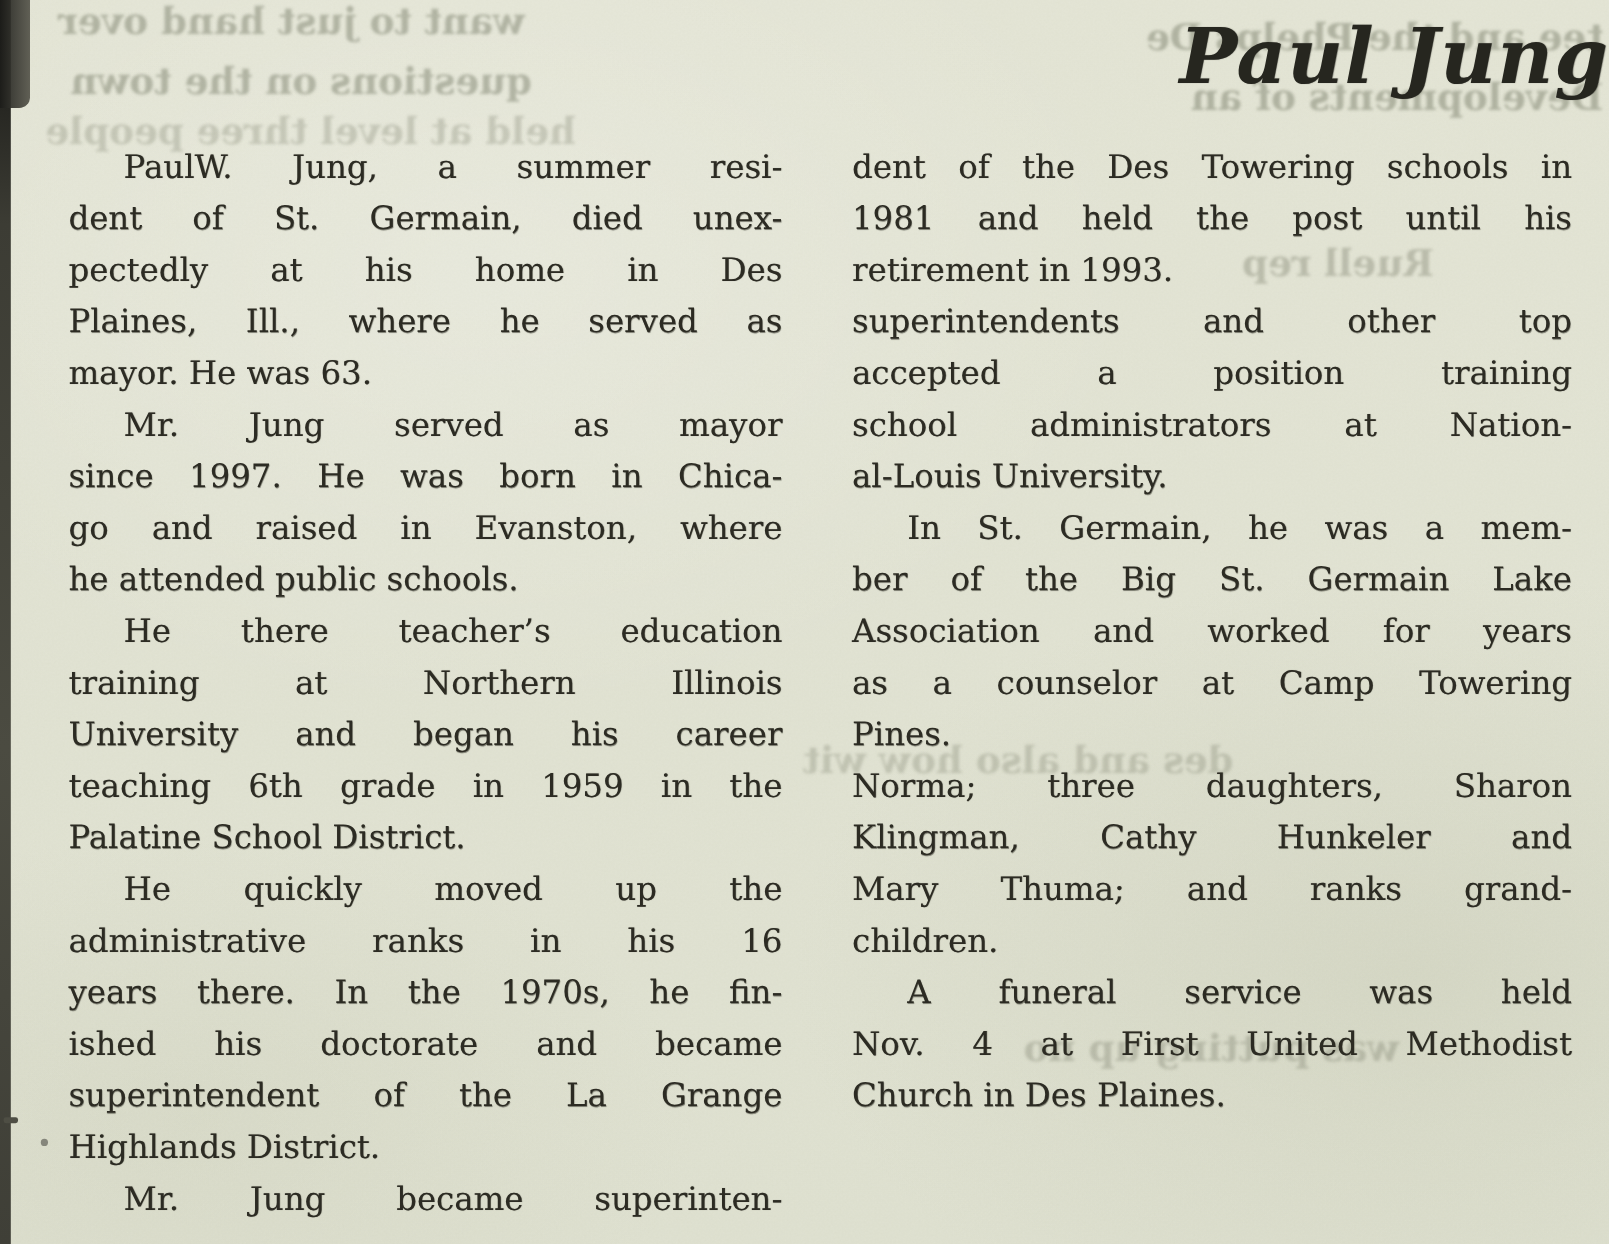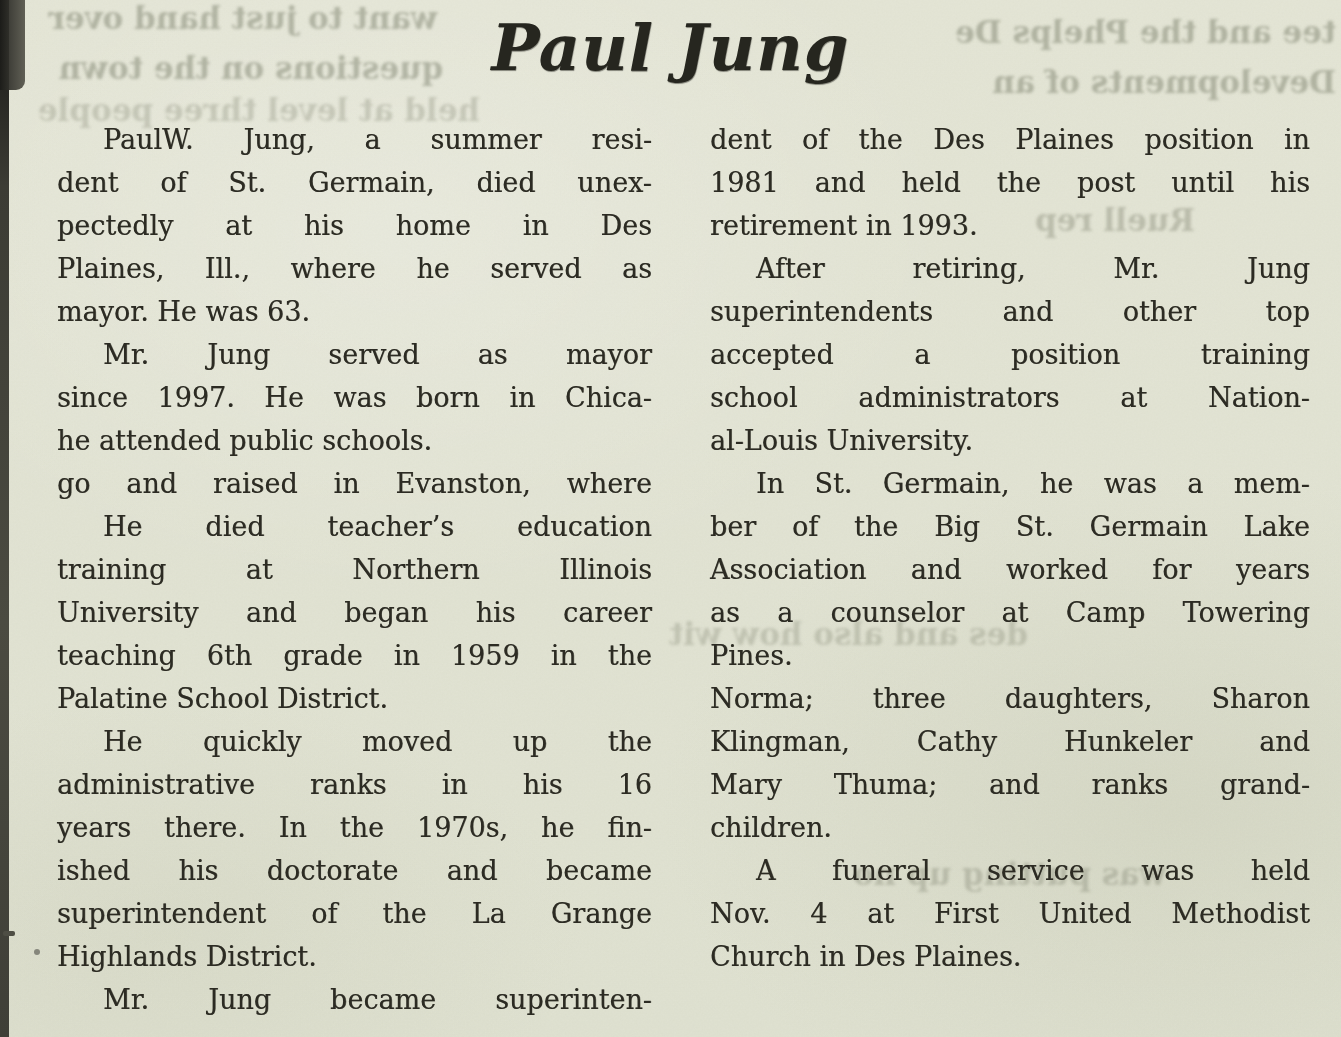--- a/index.html
+++ b/index.html
@@ -22,21 +22,21 @@
     position: absolute; left: 0; top: 0;
     width: 1341px; height: 1037px;
     mix-blend-mode: multiply;
     opacity: 0.5;
     pointer-events: none;
   }
   .headline {
     position: absolute; top: 10px; left: 0;
     width: 100%;
     margin: 0;
-    text-align: center;
+    text-align: right;
     font-size: 64px;
     font-style: italic;
     font-weight: bold;
     letter-spacing: 1px;
     color: #26261f;
     text-shadow: 0.5px 0.5px 0.8px rgba(38,38,31,0.5);
   }
   .columns {
     position: absolute; top: 118px; left: 57px;
     display: flex;
@@ -125,41 +125,40 @@
   <div class="columns">
 
     <div class="col">
       <div class="line indent">PaulW. Jung, a summer resi-</div>
       <div class="line">dent of St. Germain, died unex-</div>
       <div class="line">pectedly at his home in Des</div>
       <div class="line">Plaines, Ill., where he served as</div>
       <div class="line end">mayor. He was 63.</div>
       <div class="line indent">Mr. Jung served as mayor</div>
       <div class="line">since 1997. He was born in Chica-</div>
+      <div class="line">go and raised in Evanston, where</div>
       <div class="line end">he attended public schools.</div>
-      <div class="line">go and raised in Evanston, where</div>
-      <div class="line indent">He died teacher’s education</div>
+      <div class="line indent">He there teacher’s education</div>
       <div class="line">training at Northern Illinois</div>
       <div class="line">University and began his career</div>
       <div class="line">teaching 6th grade in 1959 in the</div>
       <div class="line end">Palatine School District.</div>
       <div class="line indent">He quickly moved up the</div>
       <div class="line">administrative ranks in his 16</div>
       <div class="line">years there. In the 1970s, he fin-</div>
       <div class="line">ished his doctorate and became</div>
       <div class="line">superintendent of the La Grange</div>
       <div class="line end">Highlands District.</div>
       <div class="line indent">Mr. Jung became superinten-</div>
     </div>
 
     <div class="col col-right">
-      <div class="line">dent of the Des Plaines position in</div>
+      <div class="line">dent of the Des Towering schools in</div>
       <div class="line">1981 and held the post until his</div>
       <div class="line end">retirement in 1993.</div>
-      <div class="line indent">After retiring, Mr. Jung</div>
       <div class="line">superintendents and other top</div>
       <div class="line">accepted a position training</div>
       <div class="line">school administrators at Nation-</div>
       <div class="line end">al-Louis University.</div>
       <div class="line indent">In St. Germain, he was a mem-</div>
       <div class="line">ber of the Big St. Germain Lake</div>
       <div class="line">Association and worked for years</div>
       <div class="line">as a counselor at Camp Towering</div>
       <div class="line end">Pines.</div>
       <div class="line">Norma; three daughters, Sharon</div>

